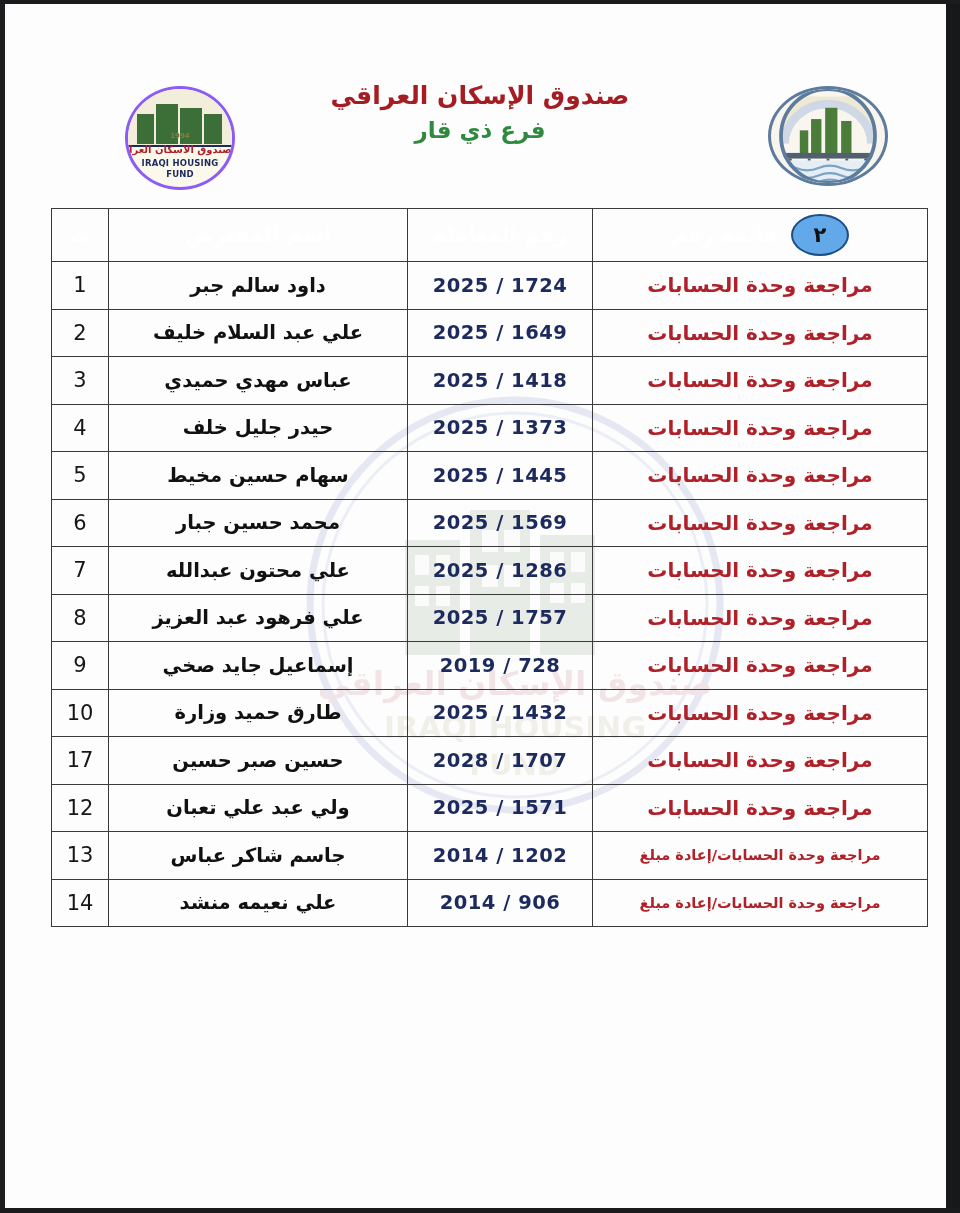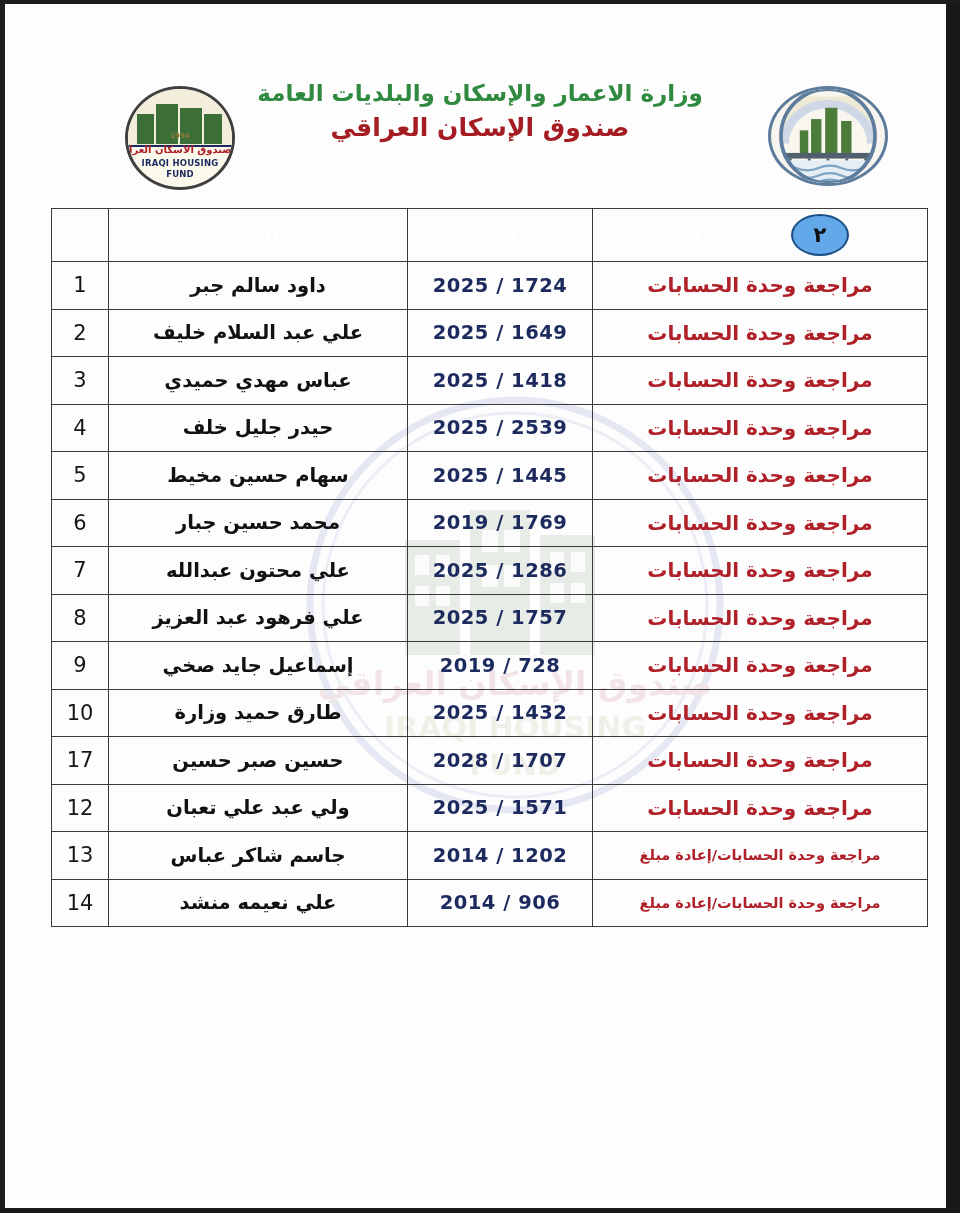--- a/index.html
+++ b/index.html
@@ -77,21 +77,21 @@
     color: #2f8a3f;
     line-height: 1.42;
   }
 
   
   .seal {
     position: relative;
     width: 110px;
     height: 104px;
     border-radius: 50%;
-    border: 3px solid #404040;
+    border: 3px solid #8b5cf6;
     background: #fbf8ec;
     overflow: hidden;
     box-sizing: border-box;
   }
   .seal-top {
     position: absolute; left:0; top:0; width:100%; height:57%;
     background:#f2eedb;
     border-bottom: 2px solid #1b2a5e;
   }
   .seal-bldg {
@@ -289,22 +289,22 @@
         <div class="seal-bldg" style="left:52px; bottom:44%; width:22px; height:36px;"></div>
         <div class="seal-bldg" style="left:76px; bottom:44%; width:18px; height:30px;"></div>
         <div class="seal-year">1994</div>
         <div class="seal-text-ar">صندوق الاسكان العراقي</div>
         <div class="seal-text-en1">IRAQI HOUSING</div>
         <div class="seal-text-en2">FUND</div>
       </div>
     </div>
 
     <div class="title-block">
-      <div class="title-line1">وزارة الاعمار والإسكان والبلديات العامة</div>
       <div class="title-line2">صندوق الإسكان العراقي</div>
+      <div class="title-line3">فرع ذي قار</div>
     </div>
 
     <div class="logo-right">
       <div class="emblem">
         <svg viewBox="0 0 120 100" width="114" height="94" xmlns="http://www.w3.org/2000/svg">
           <defs>
             <clipPath id="embclip">
                 <circle cx="60" cy="50" r="52"></circle>
               </clipPath>
           </defs>
@@ -372,33 +372,33 @@
             <td class="idx">2</td>
           </tr>
           <tr>
             <td class="stat">مراجعة وحدة الحسابات</td>
             <td class="trans">2025  /  1418</td>
             <td class="name">عباس مهدي حميدي</td>
             <td class="idx">3</td>
           </tr>
           <tr>
             <td class="stat">مراجعة وحدة الحسابات</td>
-            <td class="trans">2025  /  2539</td>
+            <td class="trans">2025  /  1373</td>
             <td class="name">حيدر جليل خلف</td>
             <td class="idx">4</td>
           </tr>
           <tr>
             <td class="stat">مراجعة وحدة الحسابات</td>
             <td class="trans">2025  /  1445</td>
             <td class="name">سهام حسين مخيط</td>
             <td class="idx">5</td>
           </tr>
           <tr>
             <td class="stat">مراجعة وحدة الحسابات</td>
-            <td class="trans">2019  /  1769</td>
+            <td class="trans">2025  /  1569</td>
             <td class="name">محمد حسين جبار</td>
             <td class="idx">6</td>
           </tr>
           <tr>
             <td class="stat">مراجعة وحدة الحسابات</td>
             <td class="trans">2025  /  1286</td>
             <td class="name">علي محتون عبدالله</td>
             <td class="idx">7</td>
           </tr>
           <tr>

